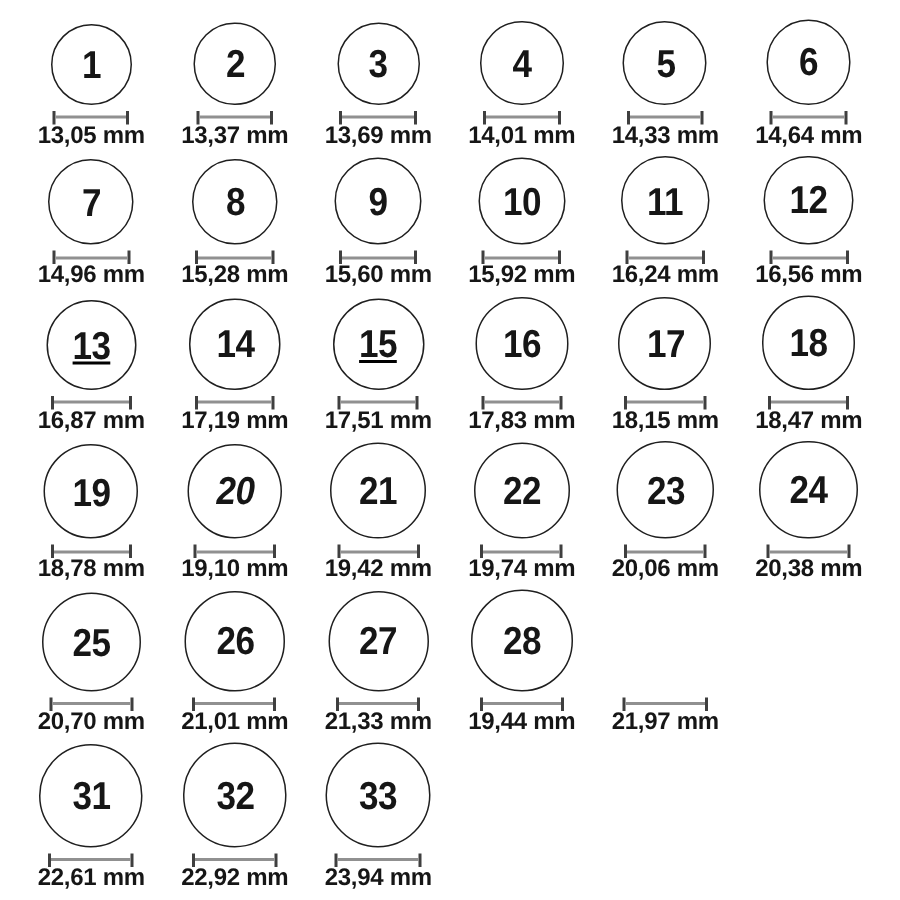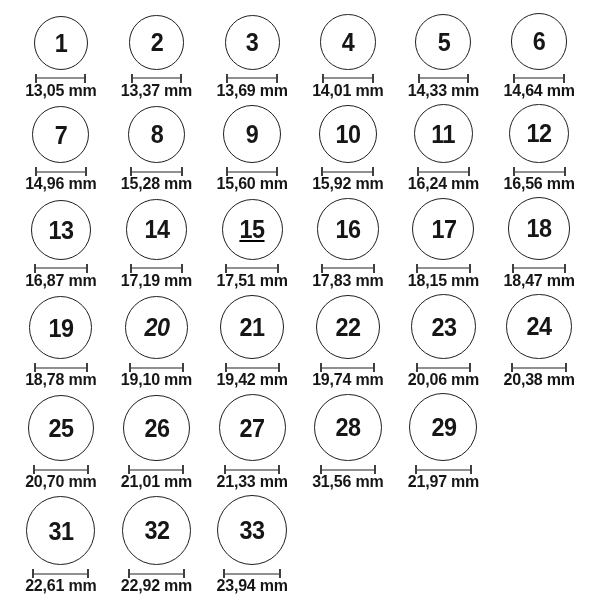--- a/index.html
+++ b/index.html
@@ -165,21 +165,21 @@
       <div class="cell">
         <div class="circle" style="width: 59.5px; height: 59.5px;">
           <span class="num">12</span>
         </div>
         <div class="dim" style="width: 53.2px;"></div>
         <div class="label">16,56 mm</div>
       </div>
     </div>
     <div class="row">
       <div class="cell">
-        <div class="circle" style="width: 60px; height: 60px;">
+        <div class="circle" style="width: 60px; height: 60px; text-decoration: underline;">
           <span class="num">13</span>
         </div>
         <div class="dim" style="width: 53.4px;"></div>
         <div class="label">16,87 mm</div>
       </div>
       <div class="cell">
         <div class="circle" style="width: 60.5px; height: 60.5px;">
           <span class="num">14</span>
         </div>
         <div class="dim" style="width: 53.6px;"></div>
@@ -278,26 +278,23 @@
           <span class="num">27</span>
         </div>
         <div class="dim" style="width: 56.2px;"></div>
         <div class="label">21,33 mm</div>
       </div>
       <div class="cell">
         <div class="circle" style="width: 67.5px; height: 67.5px;">
           <span class="num">28</span>
         </div>
         <div class="dim" style="width: 56.4px;"></div>
-        <div class="label">31,56 mm</div>
-      </div>
-      <div class="cell">
-        <div class="circle" style="width: 68px; height: 68px;">
-          <span class="num">29</span>
-        </div>
+        <div class="label">19,44 mm</div>
+      </div>
+      <div class="cell">
         <div class="dim" style="width: 56.6px;"></div>
         <div class="label">21,97 mm</div>
       </div>
     </div>
     <div class="row">
       <div class="cell">
         <div class="circle" style="width: 69px; height: 69px;">
           <span class="num">31</span>
         </div>
         <div class="dim" style="width: 57px;"></div>

